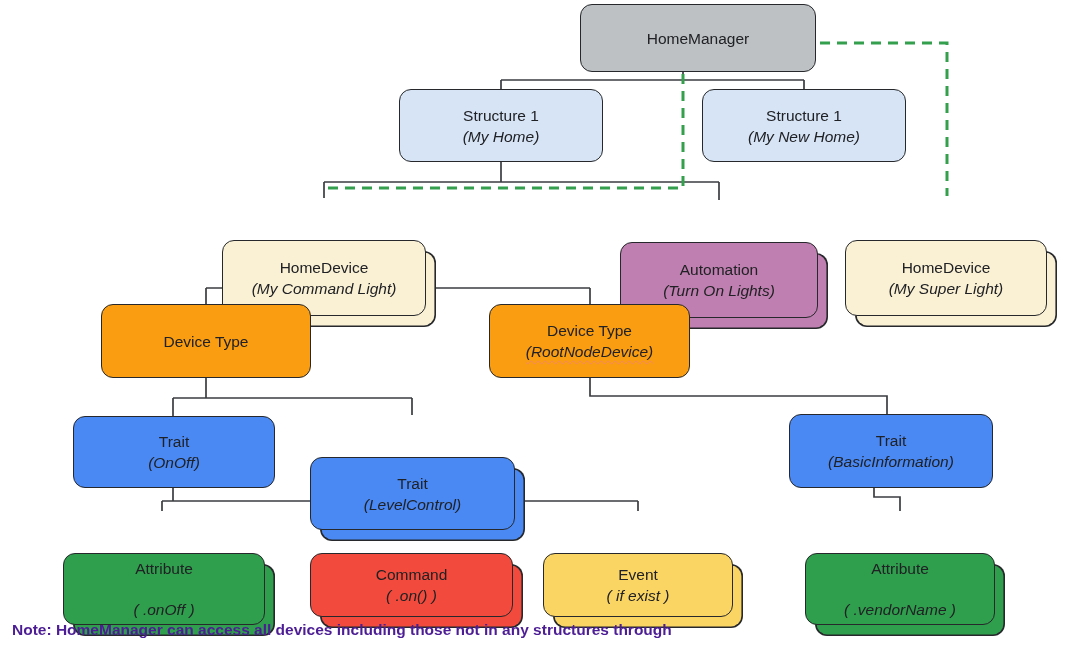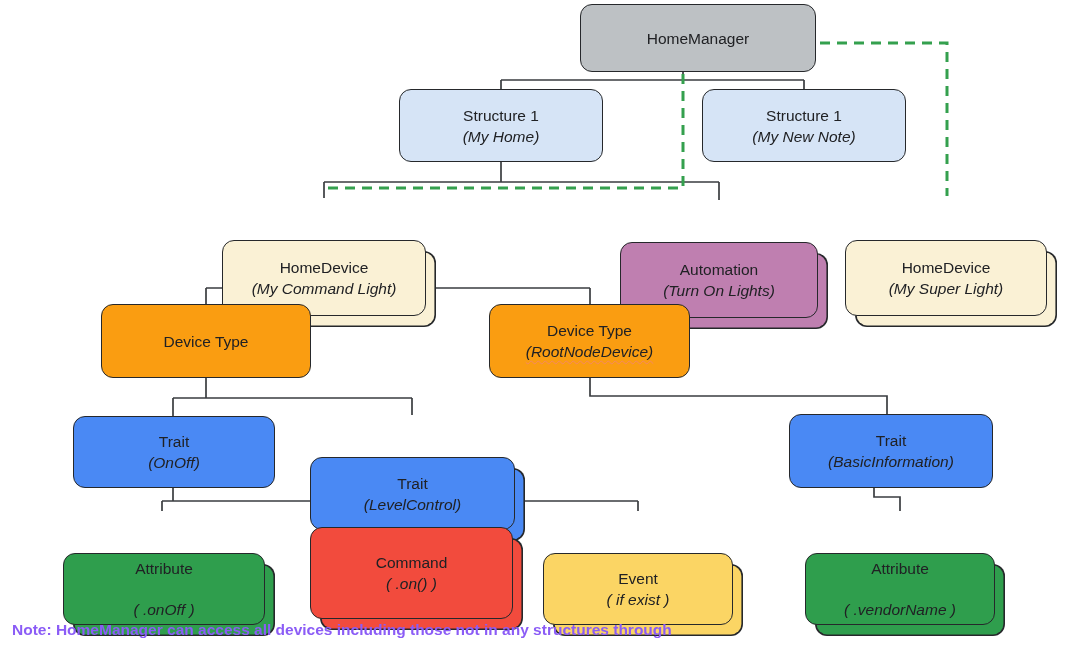--- a/index.html
+++ b/index.html
@@ -28,21 +28,21 @@
   .c-yellow{--fill:#FBD564;background:var(--fill);}
   .squiggle{
     text-decoration-line:underline;
     text-decoration-style:wavy;
     text-decoration-color:rgba(244,130,110,0.85);
     text-decoration-thickness:1px;
     text-underline-offset:3px;
   }
   .note{
     position:absolute;left:12px;top:619px;width:800px;
-    font-size:15.5px;font-weight:bold;color:#8b5cf6;line-height:22px;
+    font-size:15.5px;font-weight:bold;color:#4c1d95;line-height:22px;
   }
 </style>
 </head>
 <body>
 
 <div class="canvas">
 
   <svg class="wires" viewBox="0 0 1072 652">
 
     <g fill="none" stroke="#3A3D40" stroke-width="1.7">
@@ -65,21 +65,21 @@
   <div class="node c-gray" style="left:580px;top:4px;width:236px;height:68px">
     <span class="t">HomeManager</span>
   </div>
 
   <div class="node c-lightblue" style="left:399px;top:89px;width:204px;height:73px">
     <span class="t">Structure 1</span>
     <span class="s">(My Home)</span>
   </div>
   <div class="node c-lightblue" style="left:702px;top:89px;width:204px;height:73px">
     <span class="t">Structure 1</span>
-    <span class="s">(My New Note)</span>
+    <span class="s">(My New Home)</span>
   </div>
 
   <div class="node c-cream stacked" style="left:222px;top:198px;width:204px;height:76px">
     <span class="t">HomeDevice</span>
     <span class="s">(My Command Light)</span>
   </div>
   <div class="node c-mauve stacked" style="left:620px;top:200px;width:198px;height:76px">
     <span class="t">Automation</span>
     <span class="s">(Turn On Lights)</span>
   </div>
@@ -106,25 +106,25 @@
   </div>
   <div class="node c-blue" style="left:789px;top:414px;width:204px;height:74px">
     <span class="t">Trait</span>
     <span class="s">(BasicInformation)</span>
   </div>
 
   <div class="node c-green stacked" style="left:63px;top:511px;width:202px;height:72px">
     <span class="t">Attribute</span>
     <span class="s">( .onOff )</span>
   </div>
-  <div class="node c-red stacked" style="left:310px;top:485px;width:203px;height:92px">
+  <div class="node c-red stacked" style="left:310px;top:511px;width:203px;height:64px">
     <span class="t">Command</span>
     <span class="s">( .on() )</span>
   </div>
-  <div class="node c-yellow stacked" style="left:543px;top:511px;width:190px;height:72px">
+  <div class="node c-yellow stacked" style="left:543px;top:511px;width:190px;height:64px">
     <span class="t">Event</span>
     <span class="s">( if exist )</span>
   </div>
   <div class="node c-green stacked" style="left:805px;top:511px;width:190px;height:72px">
     <span class="t">Attribute</span>
     <span class="s">( .vendorName )</span>
   </div>
 
   <div class="note">Note: HomeManager can access all devices including those not in any structures through</div>
 

